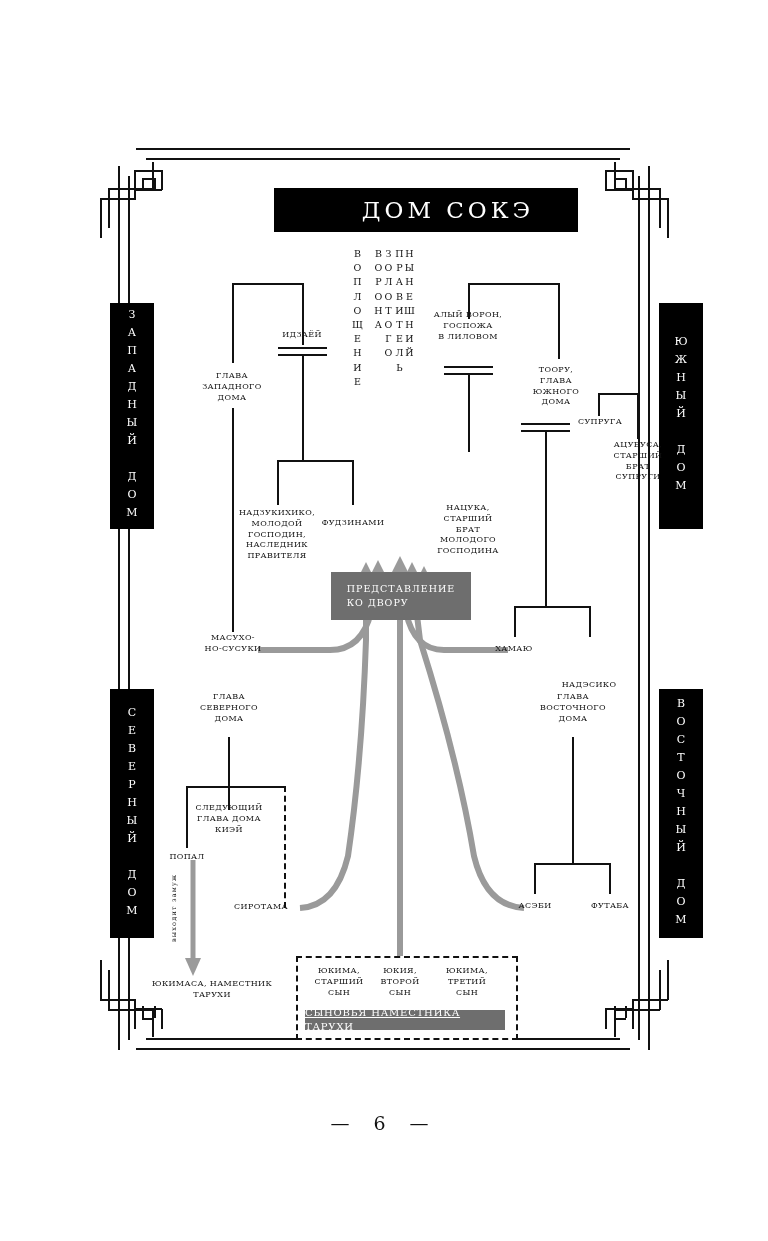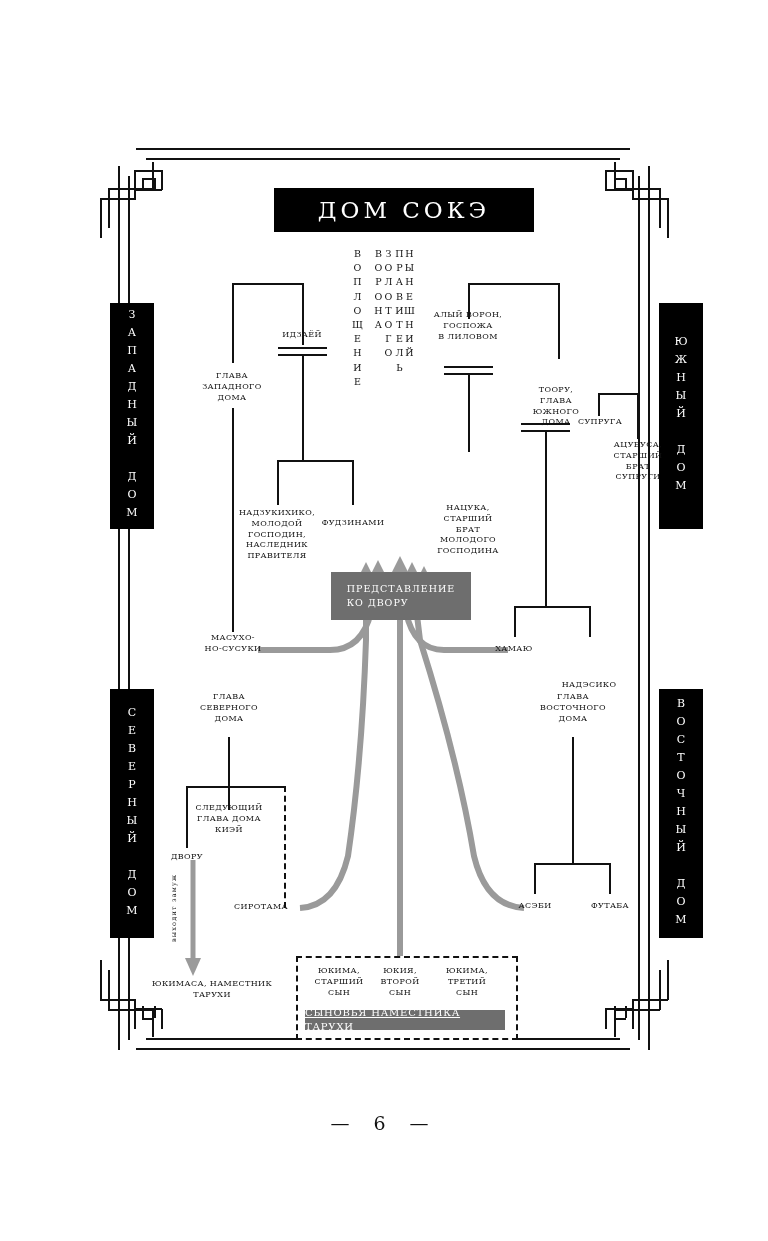--- a/index.html
+++ b/index.html
@@ -7,21 +7,21 @@
        font-family:"DejaVu Sans","Liberation Sans",sans-serif;color:#111;}
 
   .page{position:absolute;inset:0;}
 
   
   .frame{position:absolute;left:118px;top:148px;width:532px;height:920px;}
   .frame .ln{position:absolute;background:#111;}
 
   
   .title-plate{position:absolute;left:274px;top:188px;width:260px;height:44px;
-      background:#000;display:flex;align-items:center;justify-content:center;}
+      background:#000;display:flex;align-items:center;justify-content:center;padding-left:44px;}
   .title-plate span{color:#fff;font-size:23px;letter-spacing:4px;
       font-family:"DejaVu Serif","Liberation Serif",serif;font-weight:400;}
 
   
   .house-bar{position:absolute;background:#000;color:#fff;display:flex;
       align-items:center;justify-content:center;}
   .house-bar .vtext{writing-mode:vertical-rl;text-orientation:upright;
       font-size:11px;letter-spacing:5px;line-height:1;
       font-family:"DejaVu Serif","Liberation Serif",serif;}
 
@@ -241,21 +241,21 @@
 ГОСПОДИН,
 НАСЛЕДНИК
 ПРАВИТЕЛЯ</div>
 
   <div class="node" style="left:317px;top:518px;width:72px;white-space:pre-line;">ФУДЗИНАМИ</div>
 
   <div class="node" style="left:427px;top:310px;width:82px;white-space:pre-line;">АЛЫЙ ВОРОН,
 ГОСПОЖА
 В ЛИЛОВОМ</div>
 
-  <div class="node" style="left:518px;top:365px;width:76px;white-space:pre-line;margin-top:20px;">ТООРУ,
+  <div class="node" style="left:518px;top:365px;width:76px;white-space:pre-line;">ТООРУ,
 ГЛАВА
 ЮЖНОГО
 ДОМА</div>
 
   <div class="node" style="left:573px;top:417px;width:54px;white-space:pre-line;">СУПРУГА</div>
 
   <div class="node" style="left:428px;top:459px;width:80px;white-space:pre-line;margin-top:44px;">НАЦУКА,
 СТАРШИЙ
 БРАТ
 МОЛОДОГО
@@ -274,21 +274,21 @@
   <div class="node" style="left:556px;top:644px;width:66px;white-space:pre-line;margin-top:36px;">НАДЭСИКО</div>
 
   <div class="node" style="left:188px;top:692px;width:82px;white-space:pre-line;">ГЛАВА
 СЕВЕРНОГО
 ДОМА</div>
 
   <div class="node" style="left:183px;top:803px;width:92px;white-space:pre-line;">СЛЕДУЮЩИЙ
 ГЛАВА ДОМА
 КИЭЙ</div>
 
-  <div class="node" style="left:163px;top:852px;width:48px;white-space:pre-line;">ДВОРУ</div>
+  <div class="node" style="left:163px;top:852px;width:48px;white-space:pre-line;">ПОПАЛ</div>
 
   <div class="node" style="left:222px;top:902px;width:78px;white-space:pre-line;">СИРОТАМА</div>
 
   <div class="node" style="left:128px;top:979px;width:168px;white-space:pre-line;">ЮКИМАСА, НАМЕСТНИК
 ТАРУХИ</div>
 
   <div class="node" style="left:532px;top:692px;width:82px;white-space:pre-line;">ГЛАВА
 ВОСТОЧНОГО
 ДОМА</div>
 

